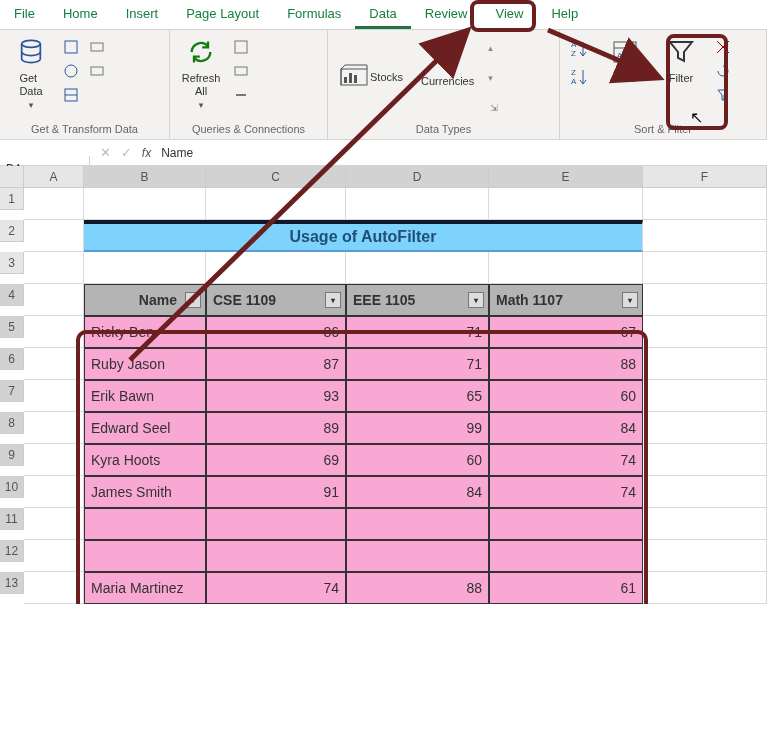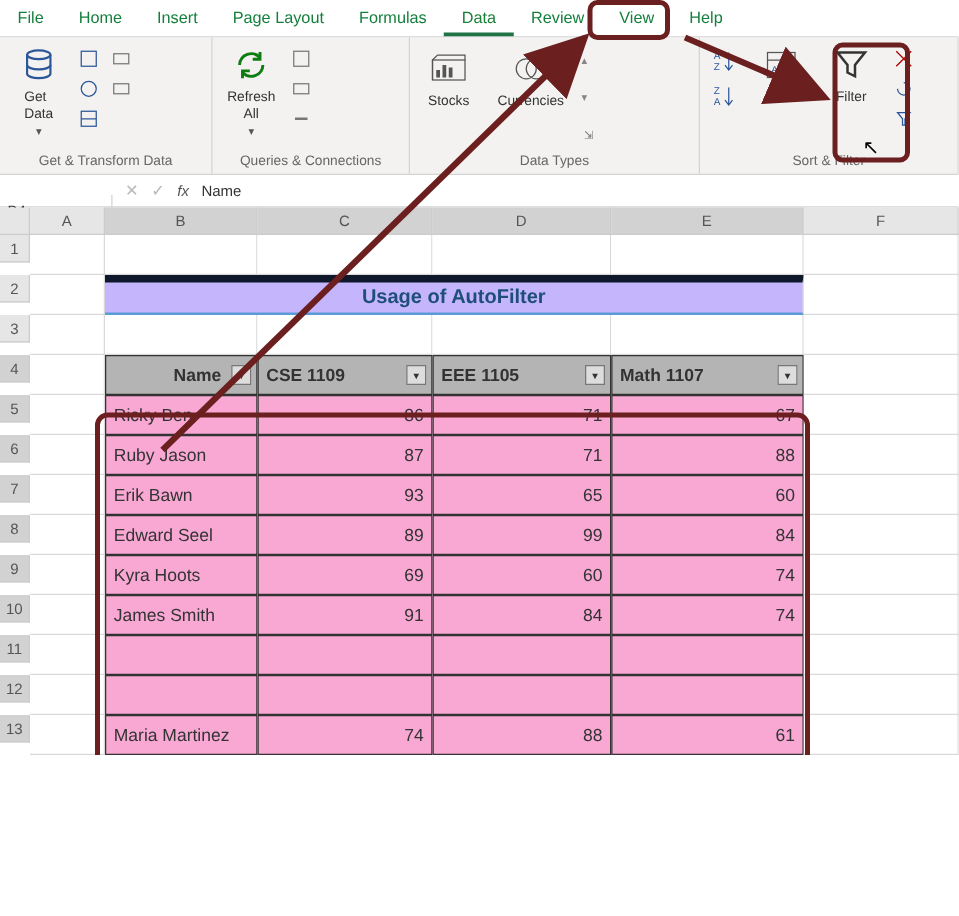--- a/index.html
+++ b/index.html
@@ -120,22 +120,22 @@
   border-right:1px solid #d9d9d9;
   border-bottom:1px solid #d9d9d9;
   height:32px;
   padding: 4px 6px;
   display:flex; align-items:center;
   font-size:14px;
   background:#fff;
 }
 .cell.empty { background:#fff; }
 .title-cell {
-  background:#c4b5fd;
-  border-top:6px solid #0f172a;
+  background:#7dd3fc;
+  border-top:4px solid #0f172a;
   border-bottom:2px solid #5b9bd5;
   font-weight:bold;
   font-size:16px;
   color:#1f4e78;
   justify-content:center;
 }
 .th-cell {
   background:#b4b4b4;
   border:1px solid #333;
   font-weight:bold;
@@ -284,21 +284,21 @@
               <path d="M3 8h10" stroke="#777" stroke-width="2"></path>
             </svg>
           </div>
       </div>
     </div>
     <div class="ribbon-group-label">Queries &amp; Connections</div>
   </div>
 
   <div class="ribbon-group" style="width:232px;">
     <div class="ribbon-group-body" style="align-items:center; gap:10px;">
-      <div class="ribbon-btn-lg" style="flex-direction:column;">
+      <div class="ribbon-btn-lg" style="flex-direction:row;">
         <div class="icon-spot">
           <svg width="30" height="26" viewBox="0 0 30 26">
               <rect x="2" y="6" width="26" height="16" fill="none" stroke="#555"></rect>
               <rect x="5" y="14" width="3" height="6" fill="#555"></rect>
               <rect x="10" y="10" width="3" height="10" fill="#555"></rect>
               <rect x="15" y="12" width="3" height="8" fill="#555"></rect>
               <path d="M2 22 L2 6 L6 2 L28 2 L28 6" fill="none" stroke="#555"></path>
             </svg>
         </div>
         <span>Stocks</span>

